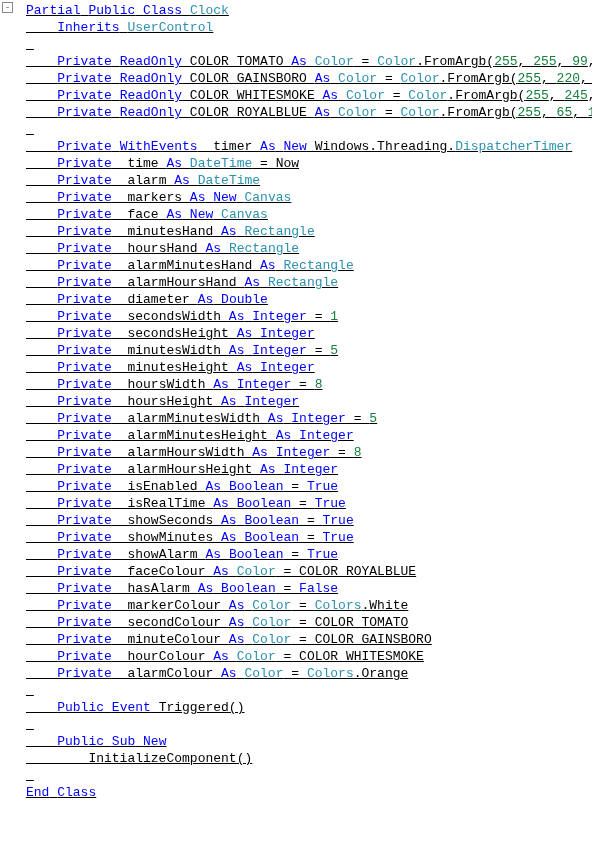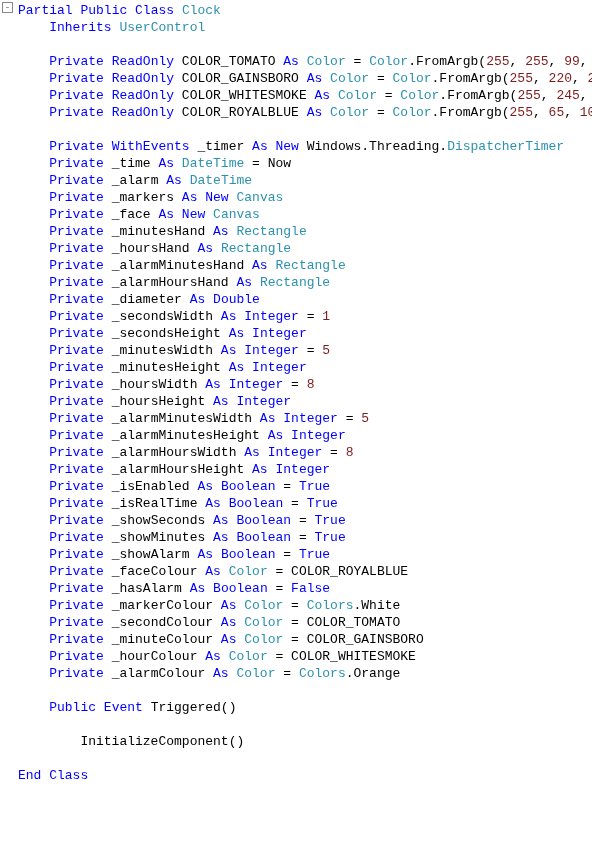--- a/index.html
+++ b/index.html
@@ -11,41 +11,42 @@
     line-height: 17px;
     color: #000000;
     width: 592px;
   }
   .code-container {
     padding: 2px 0 2px 0;
     position: relative;
   }
   .line {
     white-space: pre;
-    padding-left: 18px;
+    padding-left: 26px;
     position: relative;
+    text-decoration: underline;
   }
   .collapse-marker {
     position: absolute;
     left: 2px;
     top: 2px;
     width: 11px;
     height: 11px;
     border: 1px solid #888888;
     font-size: 10px;
     line-height: 9px;
     text-align: center;
     color: #888888;
     background: #ffffff;
     cursor: pointer;
     box-sizing: border-box;
   }
   .kw { color: #0000ff; }
   .type { color: #2b91af; }
-  .num { color: #7f1d1d; }
+  .num { color: #15803d; }
   .ident { color: #000000; }
 </style>
 </head>
 <body>
 
 <div class="code-container">
   <div class="collapse-marker">-</div>
   <div id="code-lines">
       <div class="line"><span class="kw">Partial</span><span class="ident"> </span><span class="kw">Public</span><span class="ident"> </span><span class="kw">Class</span><span class="ident"> </span><span class="type">Clock</span></div>
       <div class="line"><span class="ident">    </span><span class="kw">Inherits</span><span class="ident"> </span><span class="type">UserControl</span></div>
@@ -83,17 +84,18 @@
       <div class="line"><span class="ident">    </span><span class="kw">Private</span><span class="ident"> _faceColour </span><span class="kw">As</span><span class="ident"> </span><span class="type">Color</span><span class="ident"> = COLOR_ROYALBLUE</span></div>
       <div class="line"><span class="ident">    </span><span class="kw">Private</span><span class="ident"> _hasAlarm </span><span class="kw">As</span><span class="ident"> </span><span class="kw">Boolean</span><span class="ident"> = </span><span class="kw">False</span></div>
       <div class="line"><span class="ident">    </span><span class="kw">Private</span><span class="ident"> _markerColour </span><span class="kw">As</span><span class="ident"> </span><span class="type">Color</span><span class="ident"> = </span><span class="type">Colors</span><span class="ident">.White</span></div>
       <div class="line"><span class="ident">    </span><span class="kw">Private</span><span class="ident"> _secondColour </span><span class="kw">As</span><span class="ident"> </span><span class="type">Color</span><span class="ident"> = COLOR_TOMATO</span></div>
       <div class="line"><span class="ident">    </span><span class="kw">Private</span><span class="ident"> _minuteColour </span><span class="kw">As</span><span class="ident"> </span><span class="type">Color</span><span class="ident"> = COLOR_GAINSBORO</span></div>
       <div class="line"><span class="ident">    </span><span class="kw">Private</span><span class="ident"> _hourColour </span><span class="kw">As</span><span class="ident"> </span><span class="type">Color</span><span class="ident"> = COLOR_WHITESMOKE</span></div>
       <div class="line"><span class="ident">    </span><span class="kw">Private</span><span class="ident"> _alarmColour </span><span class="kw">As</span><span class="ident"> </span><span class="type">Color</span><span class="ident"> = </span><span class="type">Colors</span><span class="ident">.Orange</span></div>
       <div class="line">&nbsp;</div>
       <div class="line"><span class="ident">    </span><span class="kw">Public</span><span class="ident"> </span><span class="kw">Event</span><span class="ident"> Triggered()</span></div>
       <div class="line">&nbsp;</div>
+      <div class="line"><span class="ident">    </span><span class="kw">Public</span><span class="ident"> </span><span class="kw">Sub</span><span class="ident"> </span><span class="kw">New</span></div>
       <div class="line"><span class="ident">        InitializeComponent()</span></div>
       <div class="line">&nbsp;</div>
       <div class="line"><span class="kw">End</span><span class="ident"> </span><span class="kw">Class</span></div>
     </div>
 </div>
 
 </body></html>

